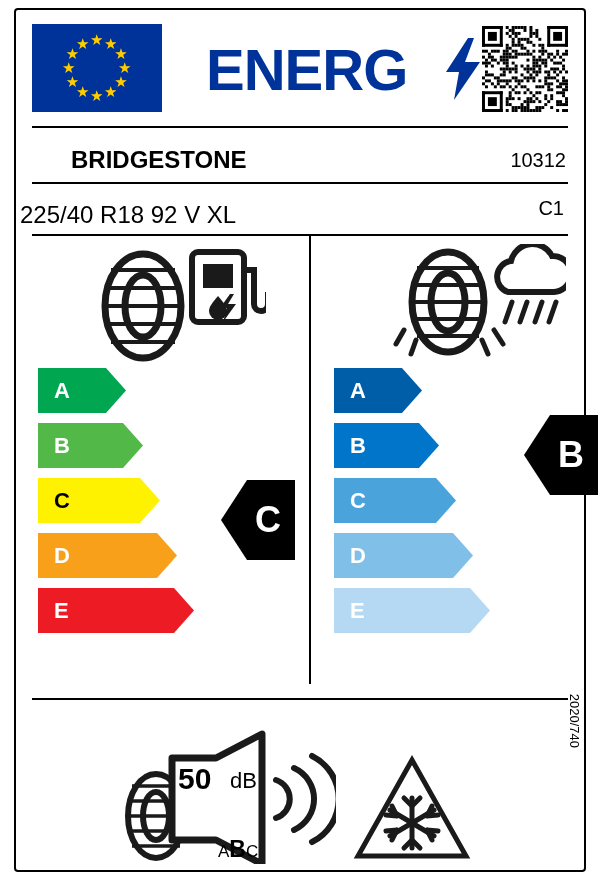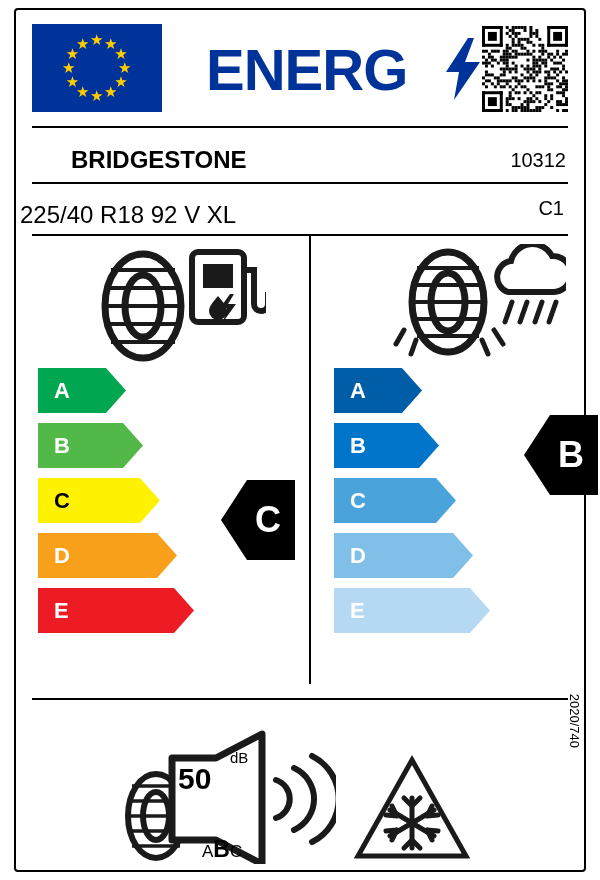--- a/index.html
+++ b/index.html
@@ -194,26 +194,26 @@
   .db-value {
     position: absolute;
     left: 162px;
     top: 752px;
     font-size: 30px;
     font-weight: bold;
   }
   .db-unit {
     position: absolute;
     left: 214px;
-    top: 739px;
-    font-size: 15px;
+    top: 758px;
+    font-size: 22px;
   }
   .noise-classes {
     position: absolute;
-    left: 186px;
+    left: 202px;
     top: 826px;
     font-size: 17px;
   }
   .noise-classes b { font-size: 23px; }
   .snow-icon {
     position: absolute;
     left: 336px;
     top: 744px;
     width: 120px;
     height: 110px;

